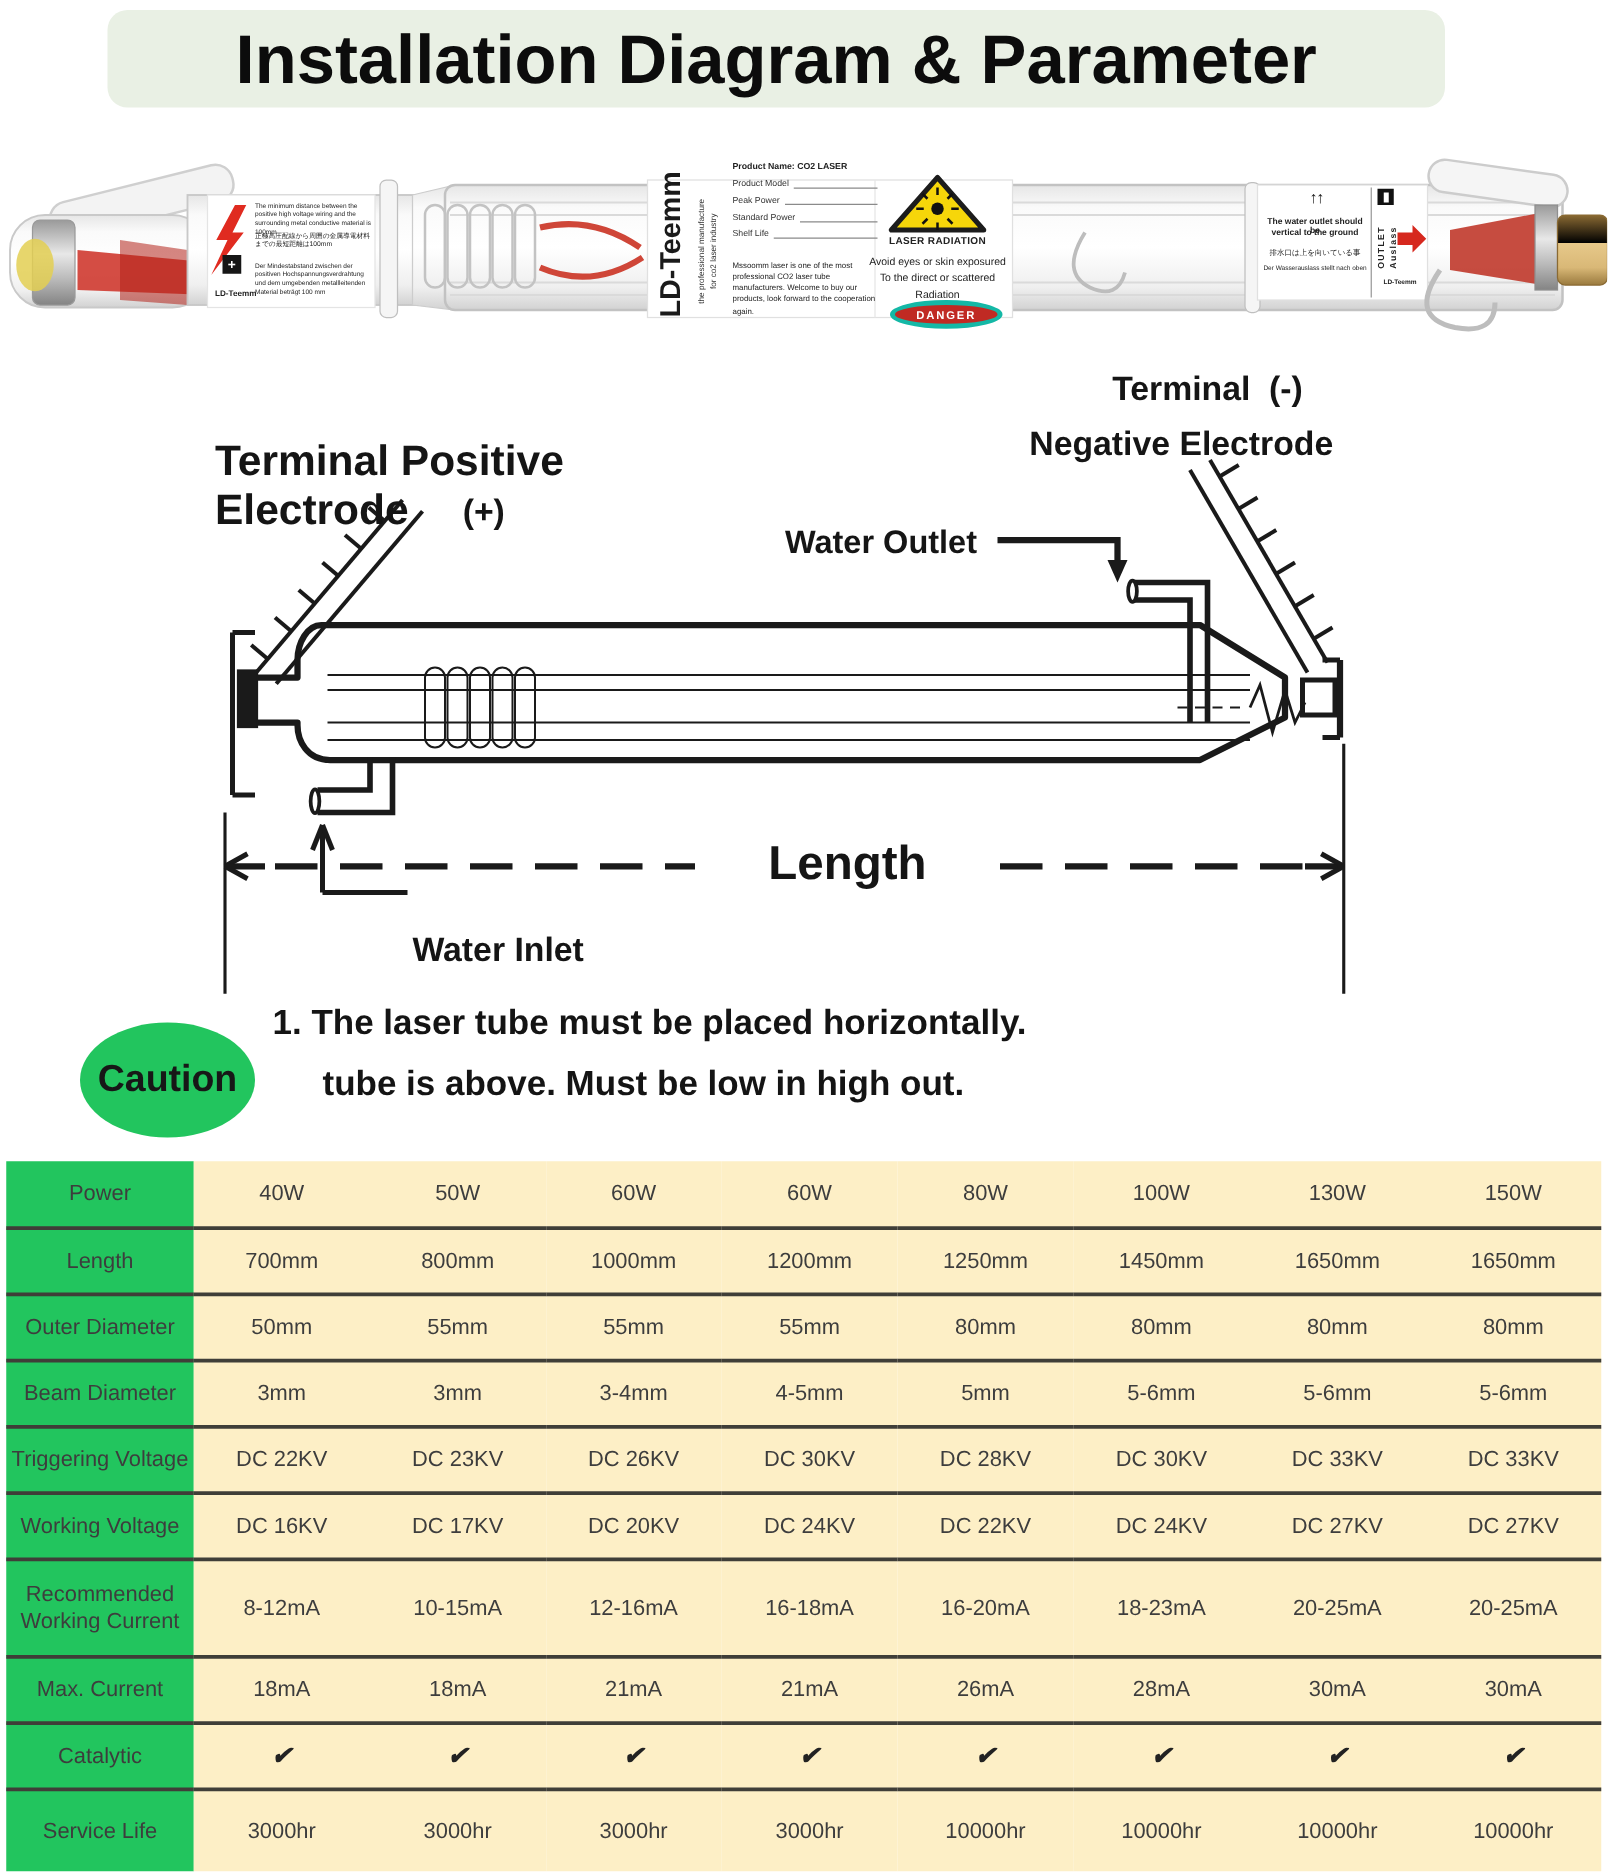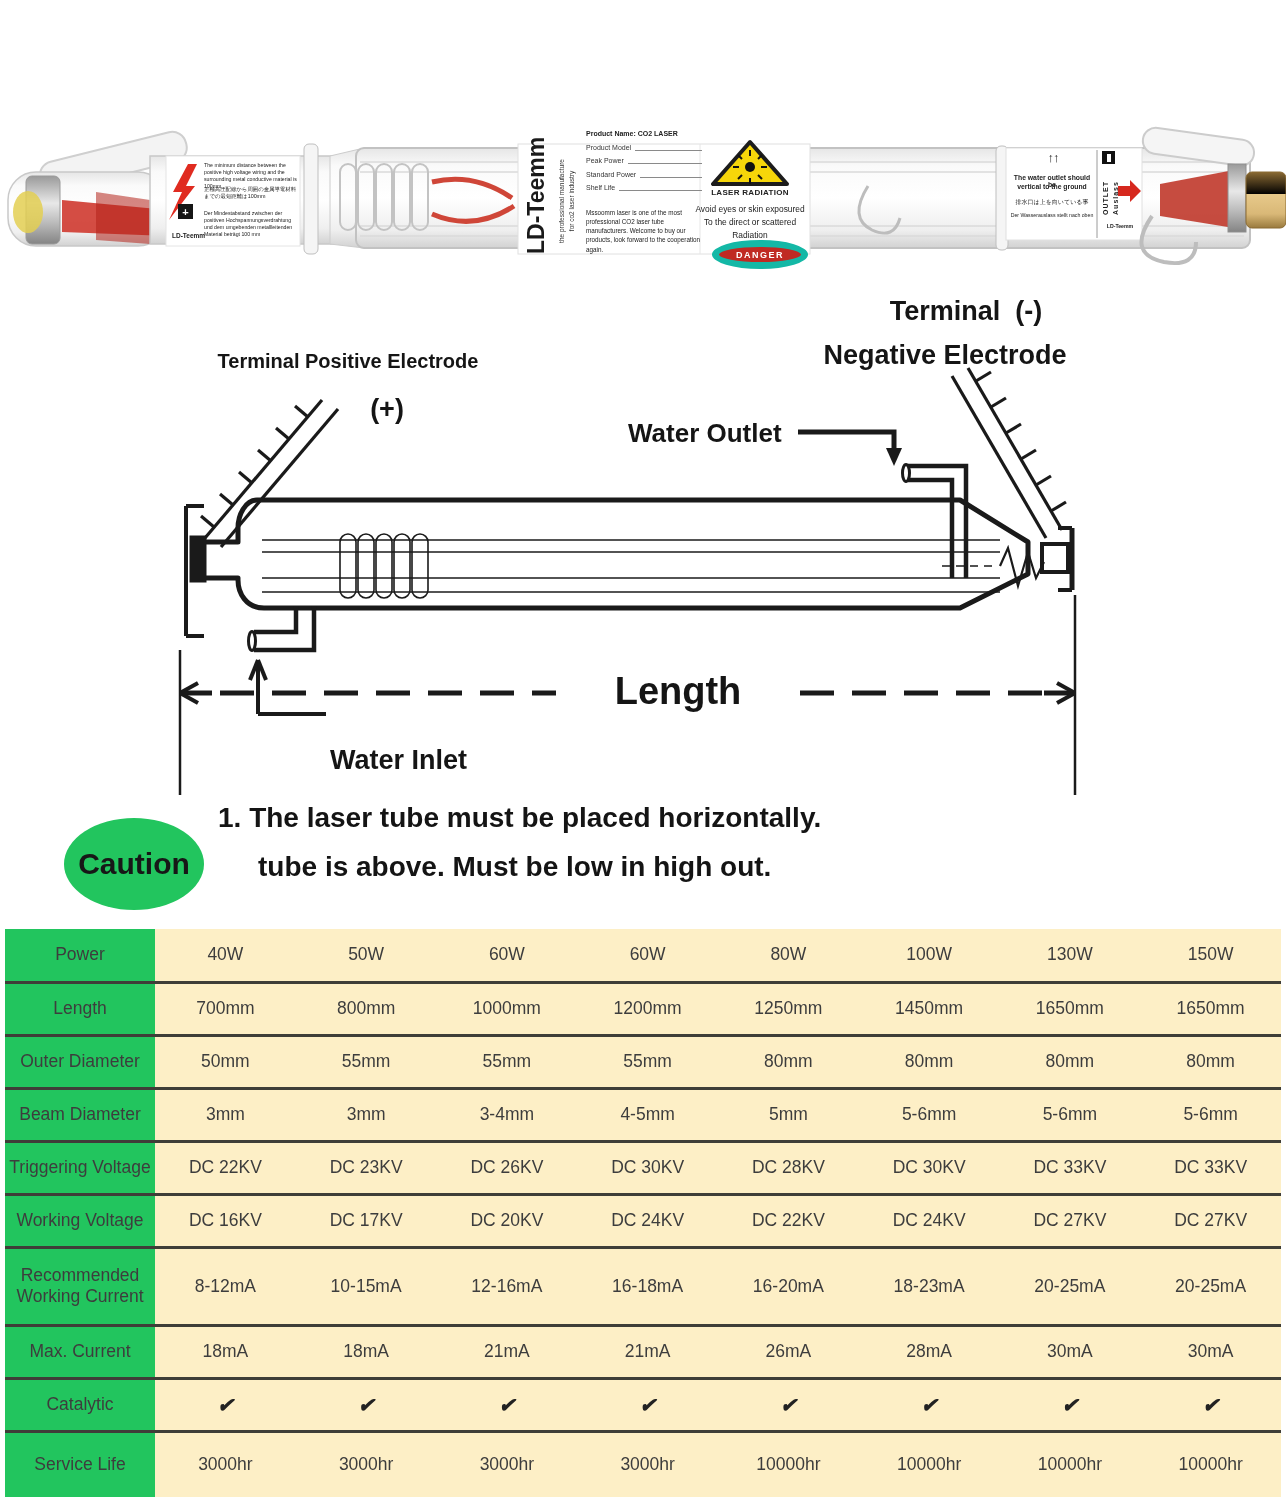--- a/index.html
+++ b/index.html
@@ -18,41 +18,41 @@
   .vtext{position:absolute;transform:rotate(-90deg);transform-origin:0 0;white-space:nowrap;}
   .v-brand{left:523px;top:134px;width:110px;font-size:23px;font-weight:bold;text-align:center;color:#1a1a1a;}
   .v-tagline{left:557px;top:134px;width:106px;font-size:6.5px;line-height:1.5;text-align:center;color:#333;white-space:normal;}
   .form-block{left:586px;top:10px;width:116px;}
   .form-line{font-size:7px;color:#333;margin-top:5.5px;display:flex;align-items:flex-end;}
   .form-line .ul{flex:1;border-bottom:1px solid #8a8a8a;height:7px;margin-left:4px;}
   .pname{font-size:7px;font-weight:bold;color:#222;}
   .about{left:586px;top:88px;width:118px;font-size:6.3px;line-height:1.45;color:#222;}
   .warn-title{left:702px;top:68px;width:96px;text-align:center;font-size:8px;font-weight:bold;letter-spacing:.3px;}
   .warn-l{left:688px;width:124px;text-align:center;font-size:8.4px;color:#1c1c1c;}
-  .danger{left:712px;top:120px;width:82px;height:15px;background:#c02a23;border:7px solid #14b8a6;border-radius:50%;
+  .danger{left:712px;top:120px;width:82px;height:15px;background:#c02a23;border:4px solid #14b8a6;border-radius:50%;
     color:#fff;font-size:9px;font-weight:bold;letter-spacing:1.5px;display:flex;align-items:center;justify-content:center;}
   .ll-en{left:204px;top:42px;width:94px;font-size:5.2px;line-height:1.35;color:#555;}
   .ll-jp{left:204px;top:66px;width:94px;font-size:5.4px;line-height:1.35;color:#444;}
   .ll-de{left:204px;top:90px;width:94px;font-size:5.2px;line-height:1.35;color:#333;}
   .ll-brand{left:172px;top:112px;width:60px;font-size:6.5px;font-weight:bold;color:#222;}
   .plus-sq{left:178px;top:84px;width:15px;height:15px;background:#161616;color:#fff;display:flex;
     align-items:center;justify-content:center;font-size:11px;font-weight:bold;}
   .rl-arrows{left:1012px;top:30px;width:82px;text-align:center;color:#cf2620;font-size:13px;font-weight:bold;letter-spacing:-1px;}
   .rl-b1{left:1010px;top:54px;width:84px;text-align:center;font-size:6.8px;font-weight:bold;color:#111;}
   .rl-b2{left:1010px;top:63px;width:84px;text-align:center;font-size:6.8px;font-weight:bold;color:#111;}
   .rl-jp{left:1010px;top:78px;width:84px;text-align:center;font-size:6px;color:#333;}
   .rl-de{left:1010px;top:92px;width:84px;text-align:center;font-size:5.2px;color:#444;}
   .rl-sq{left:1102px;top:31px;width:13px;height:13px;background:#111;display:flex;align-items:center;justify-content:center;}
   .rl-sq i{display:block;width:4px;height:8px;background:#fff;}
   .v-outlet{left:1101px;top:110px;width:64px;font-size:7px;font-weight:bold;line-height:1.4;text-align:center;letter-spacing:1px;color:#222;white-space:normal;}
   .rl-brand{left:1098px;top:103px;width:44px;text-align:center;font-size:5.2px;font-weight:bold;color:#222;}
 
   
   .dlabel{position:absolute;font-weight:bold;color:#151515;}
-  .lab-pos{left:172px;top:350px;width:352px;text-align:center;font-size:20px;}
+  .lab-pos{left:172px;top:350px;width:352px;font-size:34px;}
   .lab-plus{left:345px;top:394px;width:84px;text-align:center;font-size:27px;}
   .lab-neg1{left:860px;top:296px;width:212px;text-align:center;font-size:27px;white-space:pre;}
   .lab-neg2{left:814px;top:340px;width:262px;text-align:center;font-size:27px;}
   .lab-wout{left:628px;top:418px;width:176px;font-size:26px;}
   .lab-win{left:330px;top:701px;font-size:27px;margin-top:44px;}
   .lab-len{left:612px;top:670px;width:132px;text-align:center;font-size:38px;}
 
   
   .caution-badge{left:64px;top:818px;width:140px;height:92px;background:#22c55e;border-radius:50%;
     display:flex;align-items:center;justify-content:center;font-size:30px;font-weight:bold;color:#171717;}
@@ -71,20 +71,23 @@
   th{background:#22c55e;}
   td{background:#fdefc6;}
   tr + tr th, tr + tr td{border-top:3px solid #3f3e38;}
   td.check{font-size:20px;font-weight:bold;font-style:italic;color:#222;}
 </style>
 </head>
 <body>
 
 <div class="page">
 
+  <div class="abs title-banner">
+    <span>Installation Diagram &amp; Parameter</span>
+  </div>
 
   <div class="abs photo">
     <svg width="1286" height="155" viewBox="0 0 1286 155">
       <defs>
         <linearGradient id="glassV" x1="0" y1="0" x2="0" y2="1">
           <stop offset="0" stop-color="#e6e6e6"></stop>
             <stop offset="0.18" stop-color="#fafafa"></stop>
           <stop offset="0.5" stop-color="#ffffff"></stop>
             <stop offset="0.82" stop-color="#efefef"></stop>
           <stop offset="1" stop-color="#d2d2d2"></stop>

